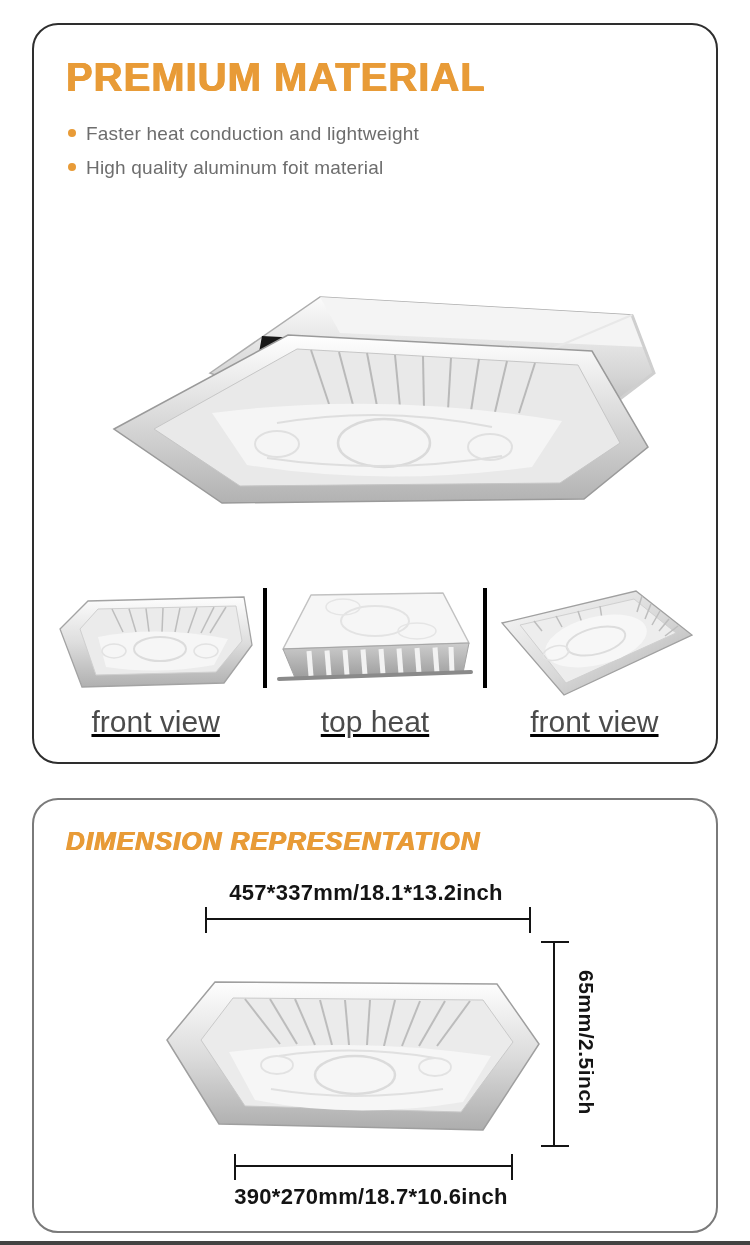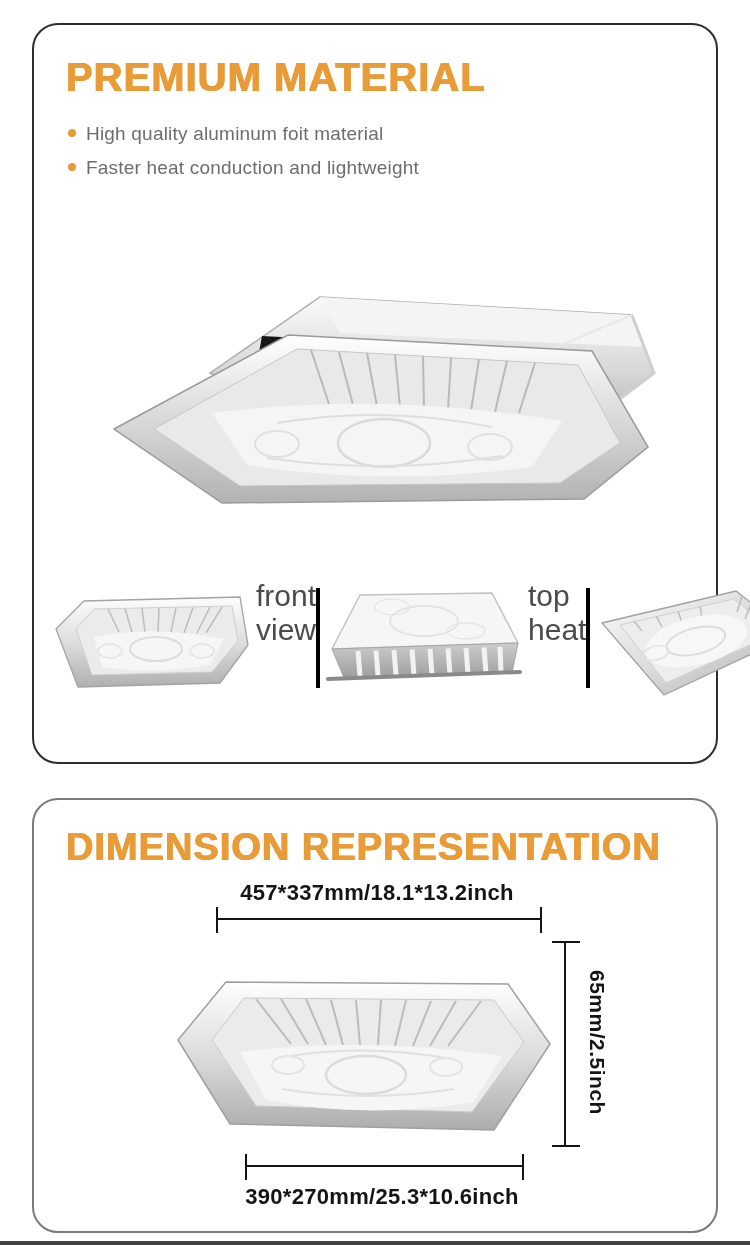--- a/index.html
+++ b/index.html
@@ -8,39 +8,39 @@
 
   .panel{position:absolute;box-sizing:border-box;background:#fff;border-radius:26px;}
   .panel1{left:32px;top:23px;width:686px;height:741px;border:2px solid var(--panel1-border,#2e2e2e);padding-left:20px;}
   .panel2{left:32px;top:798px;width:686px;height:435px;border:2px solid var(--panel2-border,#7a7a7a);}
 
   .sec-title{position:absolute;left:32px;margin:0;
              color:var(--accent-orange,#E89B37);
              font-weight:bold;letter-spacing:1px;
              text-shadow:0.6px 0 0 currentColor,-0.6px 0 0 currentColor;}
   .panel1 .sec-title{top:30px;font-size:40px;}
-  .panel2 .sec-title{top:26px;font-size:38px;}
+  .panel2 .sec-title{top:26px;font-size:26px;font-style:italic;}
 
   ul.features{position:absolute;left:34px;top:98px;margin:0;padding:0;list-style:none;}
   ul.features li{display:flex;align-items:flex-start;height:21px;margin-bottom:13px;}
   .dot{width:8px;height:8px;border-radius:50%;background:var(--accent-orange,#E89B37);
        margin:6px 10px 0 0;flex:none;}
   .feature-text{font-size:19px;color:var(--bullet-text,#6d6d6d);letter-spacing:.2px;white-space:nowrap;}
 
   .hero{position:absolute;left:58px;top:226px;width:574px;height:272px;}
 
   .views-row{position:absolute;left:14px;right:14px;top:548px;height:178px;
              display:flex;align-items:flex-start;}
-  .view-col{flex:1;display:flex;flex-direction:row;}
+  .view-col{flex:1;display:flex;flex-direction:column;align-items:center;text-decoration:underline;}
   .view-img{width:208px;height:118px;margin-top:8px;}
   .view-label{margin-top:6px;font-size:30px;color:var(--view-label,#4b4b4b);}
   .view-divider{width:4px;height:100px;background:#000;margin-top:15px;flex:none;}
 
   
-  .dim-figure{position:absolute;inset:0;margin-left:11px;}
+  .dim-figure{position:absolute;inset:0;}
   .dim-text{font-size:22px;font-weight:bold;letter-spacing:.3px;
             color:var(--measure-line,#141414);text-align:center;white-space:nowrap;}
   .dim-top-text{position:absolute;left:171px;top:80px;width:322px;}
   .h-measure{position:absolute;height:26px;
              border-left:2px solid var(--measure-line,#141414);
              border-right:2px solid var(--measure-line,#141414);}
   .h-measure::after{content:"";position:absolute;left:0;right:0;top:11px;
              border-top:2px solid var(--measure-line,#141414);}
   .hm-top{left:171px;top:107px;width:322px;}
   .hm-bottom{left:200px;top:354px;width:275px;}
@@ -60,25 +60,25 @@
 </style>
 </head>
 <body>
 
 <section class="panel panel1">
   <h1 class="sec-title">PREMIUM MATERIAL</h1>
 
   <ul class="features">
     <li>
       <span class="dot"></span>
-      <span class="feature-text">High quality aluminum foit material</span>
+      <span class="feature-text">Faster heat conduction and lightweight</span>
     </li>
     <li>
       <span class="dot"></span>
-      <span class="feature-text">Faster heat conduction and lightweight</span>
+      <span class="feature-text">High quality aluminum foit material</span>
     </li>
   </ul>
 
   <div class="hero">
     <svg viewBox="0 0 574 272" width="574" height="272">
       <defs>
         <linearGradient id="gSil" x1="0" y1="0" x2="0" y2="1">
           <stop offset="0" stop-color="#fbfbfb"></stop>
             <stop offset=".55" stop-color="#d4d4d4"></stop>
             <stop offset="1" stop-color="#a7a7a7"></stop>
@@ -269,17 +269,17 @@
         <ellipse cx="278" cy="119" rx="16" ry="9" fill="none" stroke="#e2e2e2" stroke-width="1.8"></ellipse>
       </svg>
     </div>
 
     <div class="v-measure"></div>
     <div class="dim-rot">
       <span>65mm/2.5inch</span>
     </div>
 
     <div class="h-measure hm-bottom"></div>
-    <div class="dim-text dim-bottom-text">390*270mm/25.3*10.6inch</div>
+    <div class="dim-text dim-bottom-text">390*270mm/18.7*10.6inch</div>
   </div>
 </section>
 
 <div class="next-edge"></div>
 
 </body></html>

